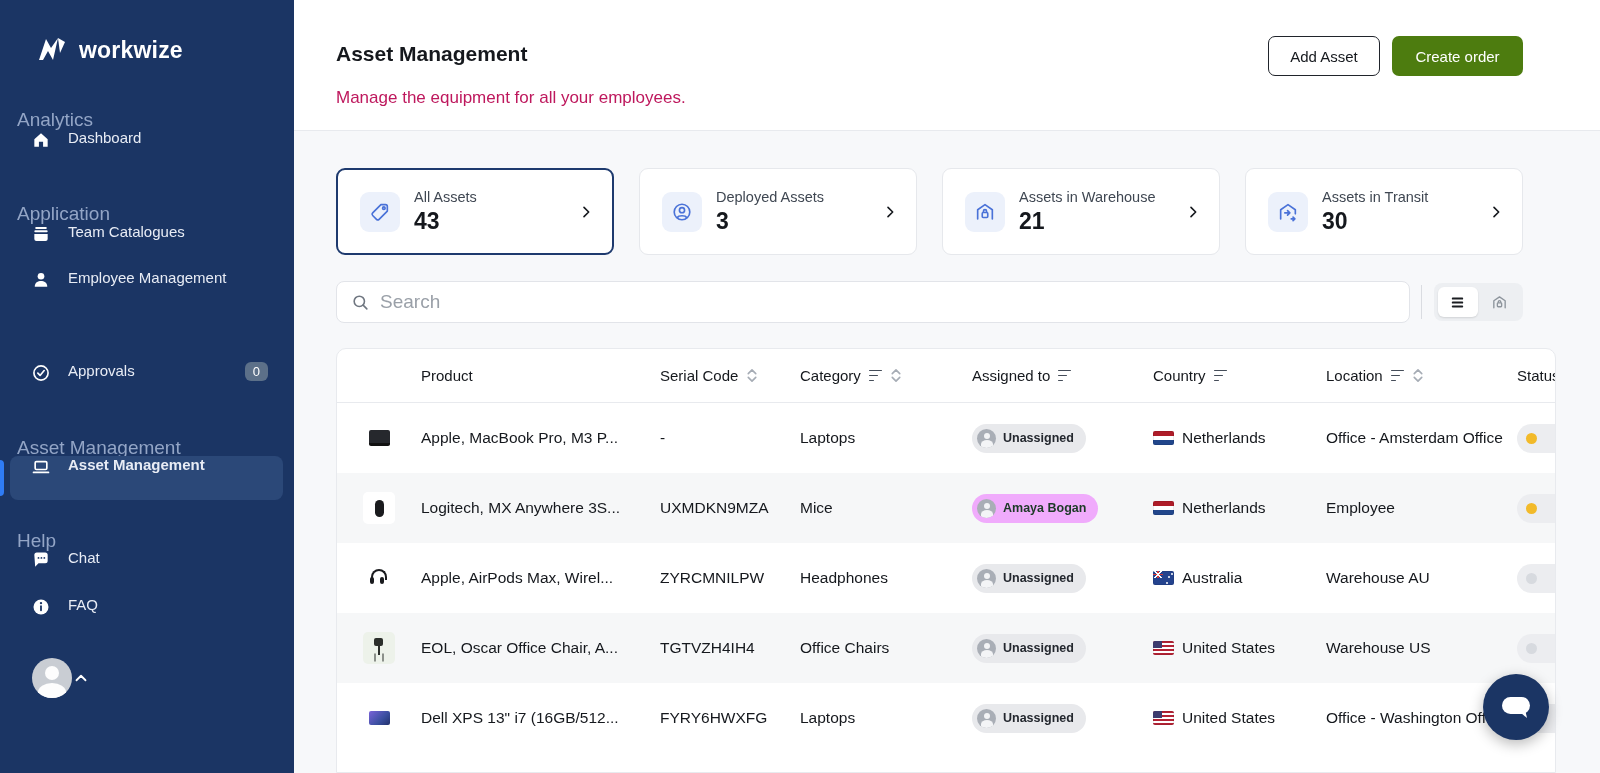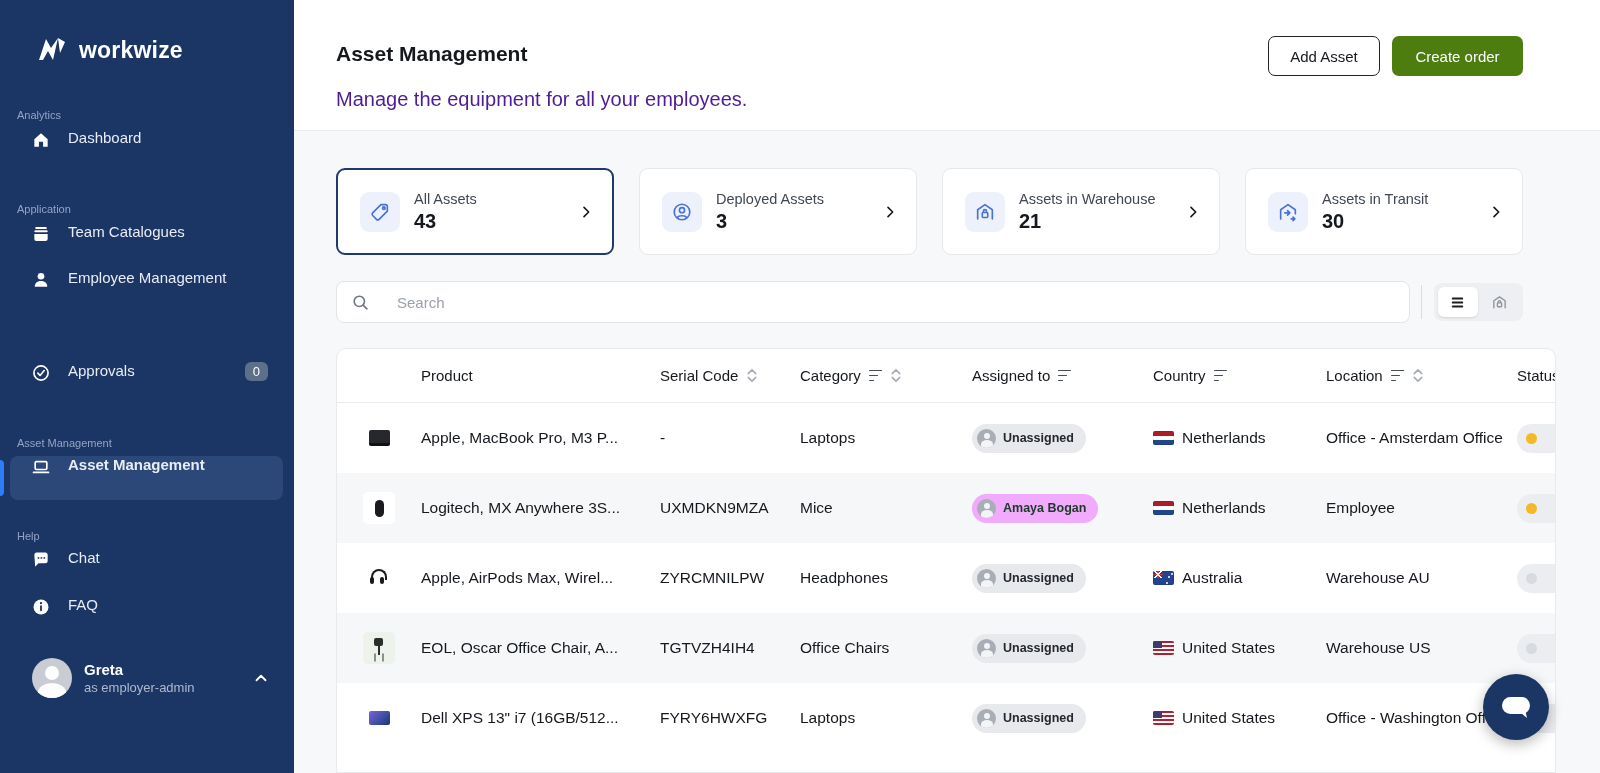--- a/index.html
+++ b/index.html
@@ -4,54 +4,54 @@
 <style>
   * { margin:0; padding:0; box-sizing:border-box; }
   html,body { width:1600px; height:773px; }
   body { font-family:"Liberation Sans", sans-serif; background:#F7F8FA; overflow:hidden; position:relative; color:#15181D; }
 
   
   .sidebar { position:absolute; left:0; top:0; width:294px; height:773px; background:#1B3564; }
   .logo { position:absolute; left:35px; top:34px; display:flex; align-items:flex-end; gap:10px; }
   .logo-mark { width:34px; height:30px; }
   .logo-text { color:#fff; font-size:23px; font-weight:700; letter-spacing:.2px; }
-  .side-section-label { position:absolute; left:17px; color:#93A5C6; font-size:11px; }
+  .side-section-label { position:absolute; left:17px; color:#93A5C6; font-size:19px; }
   .side-item { position:absolute; left:0; width:294px; height:44px; display:flex; align-items:flex-start; gap:17px; padding-left:30px; color:#E8ECF5; font-size:15px; cursor:pointer; }
   .side-item .ic { width:21px; height:21px; flex:0 0 21px; display:flex; align-items:center; justify-content:center; }
   .side-item.active { left:10px; width:273px; background:#2B4878; border-radius:8px; font-weight:700; padding-left:20px; }
   .active-bar { position:absolute; left:0; width:4px; height:36px; background:#2F7CF6; border-radius:0 4px 4px 0; }
   .count-badge { position:absolute; right:26px; background:#5C7089; color:#fff; font-size:13px; border-radius:6px; padding:2px 8px; }
   .user-block { position:absolute; left:0; bottom:63px; width:294px; height:64px; display:flex; align-items:center; padding:0 24px 0 32px; cursor:pointer; }
   .avatar { width:40px; height:40px; border-radius:50%; background:#C9CDD3; position:relative; overflow:hidden; flex:0 0 40px; }
   .avatar::before { content:""; position:absolute; left:13px; top:8px; width:14px; height:14px; border-radius:50%; background:#FDFDFD; }
   .avatar::after { content:""; position:absolute; left:6px; top:25px; width:28px; height:18px; border-radius:50% 50% 0 0; background:#FDFDFD; }
   .user-meta { margin-left:12px; flex:1; }
   .user-name { color:#fff; font-size:15px; font-weight:700; }
   .user-role { color:#AEB9CE; font-size:13px; margin-top:2px; }
 
   
   .topbar { position:absolute; left:294px; top:0; width:1306px; height:131px; background:#fff; border-bottom:1px solid #E8EAEE; }
   .page-title { position:absolute; left:42px; top:42px; font-size:21px; font-weight:700; color:#15181D; }
-  .page-subtitle { position:absolute; left:42px; top:88px; font-size:20px; color:#4c1d95; }
+  .page-subtitle { position:absolute; left:42px; top:88px; font-size:17px; color:#be185d; }
   .btn { position:absolute; top:36px; height:40px; border-radius:7px; font-size:15px; display:flex; align-items:center; justify-content:center; cursor:pointer; font-family:inherit; }
   .btn-secondary { right:220px; width:112px; background:#fff; border:1px solid #20242B; color:#15181D; }
   .btn-primary { right:77px; width:131px; background:#4d7c0f; border:none; color:#fff; }
 
   
   .stat-card { position:absolute; top:168px; width:278px; height:87px; background:#fff; border:1px solid #E6E8EC; border-radius:9px; display:flex; align-items:center; padding:0 18px 0 22px; cursor:pointer; }
   .stat-card.selected { border:2px solid #1E3A6E; }
   .stat-ic { width:40px; height:40px; border-radius:9px; background:#ECF1FB; display:flex; align-items:center; justify-content:center; flex:0 0 40px; }
   .stat-meta { margin-left:14px; flex:1; }
   .stat-label { font-size:14.5px; color:#3F4752; }
-  .stat-value { font-size:20px; font-weight:700; color:#15181D; margin-top:3px; }
+  .stat-value { font-size:23px; font-weight:700; color:#15181D; margin-top:3px; }
   .card1 { left:336px; } .card2 { left:639px; } .card3 { left:942px; } .card4 { left:1245px; }
 
   
   .search-box { position:absolute; left:336px; top:281px; width:1074px; height:42px; background:#fff; border:1px solid #E2E4E9; border-radius:8px; display:flex; align-items:center; padding-left:14px; }
-  .search-box input { border:none; outline:none; flex:1; font-size:15px; font-family:inherit; margin-left:27px; color:#701a75; background:transparent; }
+  .search-box input { border:none; outline:none; flex:1; font-size:19px; font-family:inherit; margin-left:10px; color:#701a75; background:transparent; }
   .search-box input::placeholder { color:#9AA0A8; }
   .v-divider { position:absolute; left:1421px; top:285px; width:1px; height:34px; background:#DADCE1; }
   .view-toggle { position:absolute; left:1434px; top:283px; width:89px; height:38px; background:#EDEFF2; border-radius:8px; display:flex; align-items:center; padding:4px; gap:2px; }
   .seg { width:40px; height:30px; border-radius:6px; display:flex; align-items:center; justify-content:center; cursor:pointer; }
   .seg.active { background:#fff; box-shadow:0 1px 2px rgba(0,0,0,.12); }
 
   
   .table-card { position:absolute; left:336px; top:348px; width:1220px; height:425px; background:#fff; border:1px solid #E8EAEE; border-radius:10px 10px 0 0; overflow:hidden; }
   .trow, .thead { display:grid; grid-template-columns:84px 239px 140px 172px 181px 173px 191px 120px; align-items:center; }
   .thead { height:54px; border-bottom:1px solid #E8EAEE; font-size:15px; color:#15181D; font-weight:500; }
@@ -179,24 +179,20 @@
           <circle cx="9" cy="9.5" r="1.1" fill="#1B3564"></circle>
           <circle cx="12.5" cy="9.5" r="1.1" fill="#1B3564"></circle>
           <circle cx="16" cy="9.5" r="1.1" fill="#1B3564"></circle>
         </svg>
       </span>
     <span>Chat</span>
   </div>
 
   <div class="user-block">
     <div class="avatar"></div>
-    <div class="user-meta">
-      <div class="user-name">Greta</div>
-      <div class="user-role">as employer-admin</div>
-    </div>
     <svg width="18" height="18" viewBox="0 0 24 24" fill="none" stroke="#fff" stroke-width="2.4">
         <path d="M6 15 l6-6 6 6" stroke-linecap="round" stroke-linejoin="round"></path>
       </svg>
   </div>
 </div>
 
 <div class="topbar">
   <div class="page-title">Asset Management</div>
   <div class="page-subtitle">Manage the equipment for all your employees.</div>
   <button class="btn btn-secondary">Add Asset</button>

